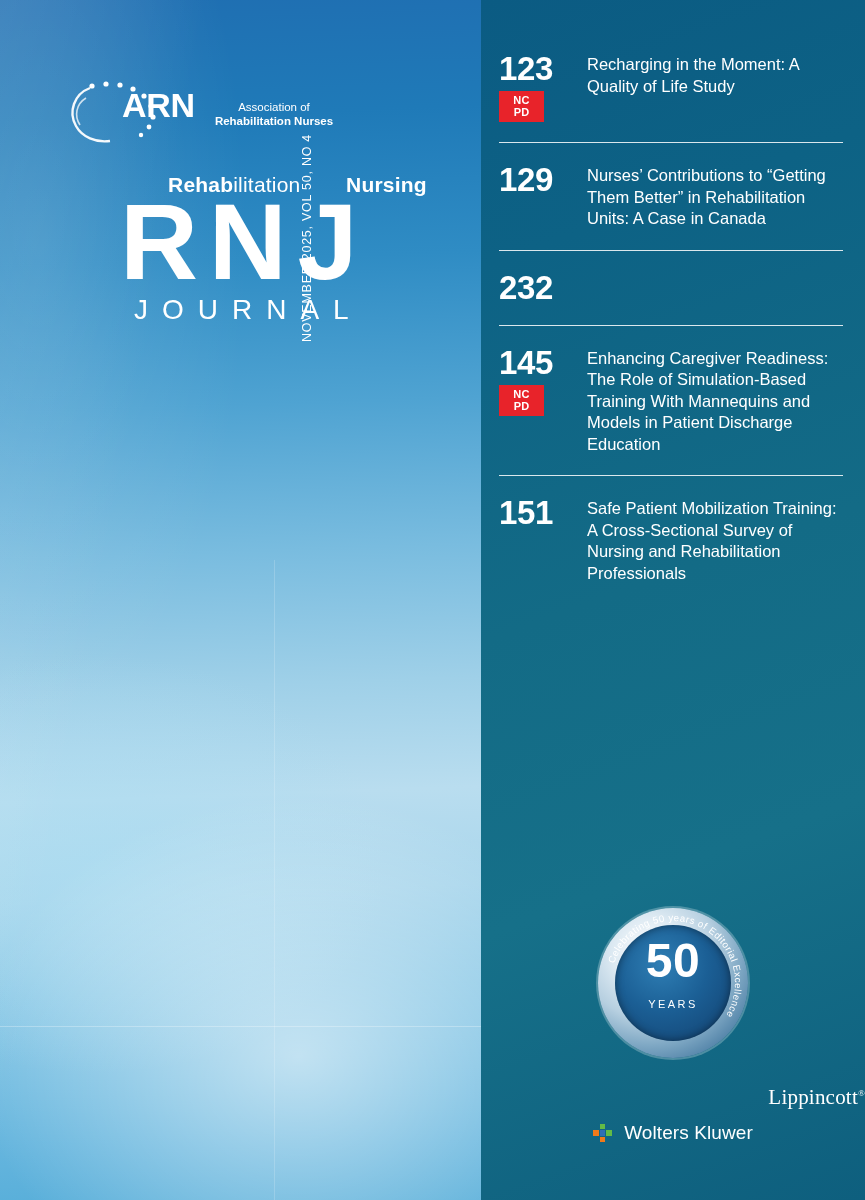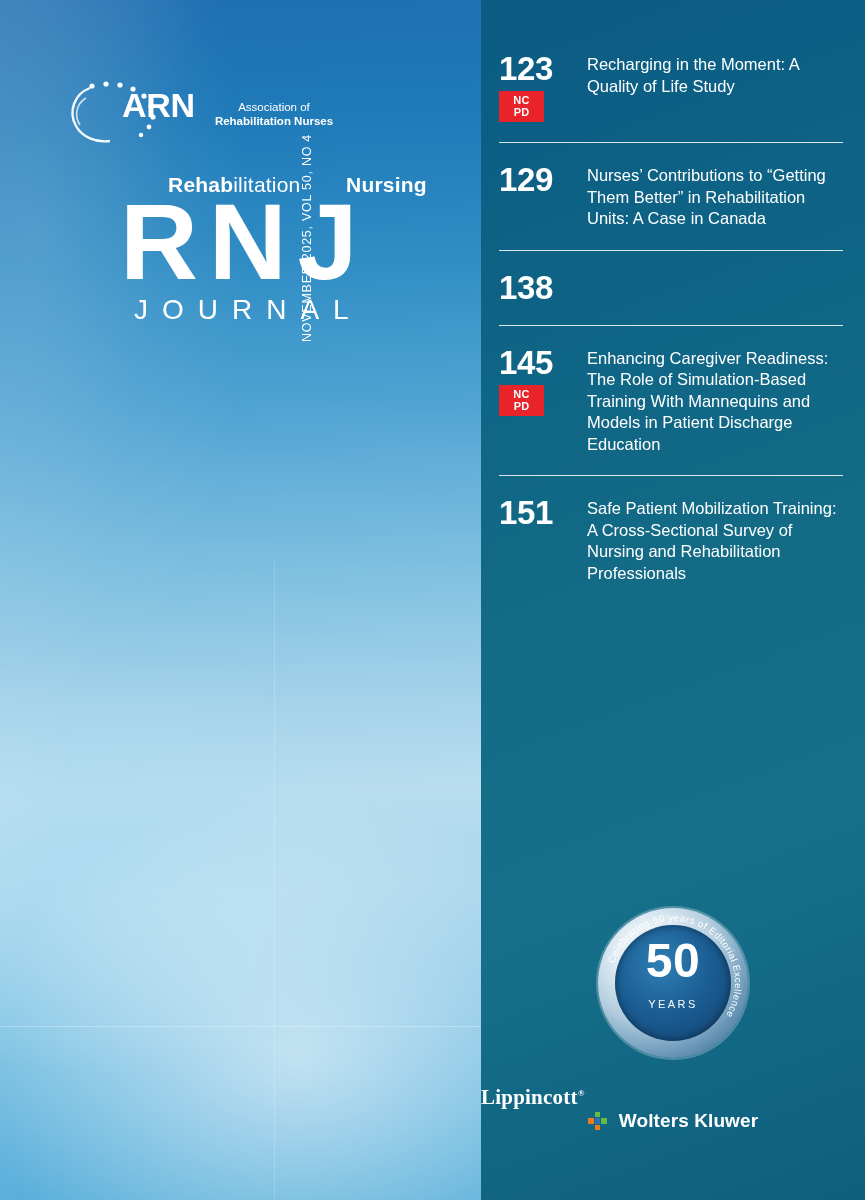--- a/index.html
+++ b/index.html
@@ -288,31 +288,31 @@
     font-size: 9.6px;
     letter-spacing: 0.055em;
   }
 
   
   .pub {
     position: absolute;
     left: 0;
     right: 0;
     top: 1085px;
-    text-align: left;
-    font-weight: bold;
+    text-align: right;
   }
   .pub-lippincott {
     font-family: "Liberation Serif", serif;
     font-size: 21px;
     color: #ffffff;
     letter-spacing: 0.01em;
   }
   .pub-lippincott sup { font-size: 9px; vertical-align: super; }
   .pub-wk {
+    margin-top: 12px;
     display: flex;
     align-items: center;
     justify-content: center;
     gap: 12px;
   }
   .wk-mark {
     width: 19px;
     height: 19px;
     display: grid;
     grid-template-columns: 1fr 1fr 1fr;
@@ -397,21 +397,21 @@
         <div class="toc-num-col">
           <div class="toc-num">129</div>
         </div>
         <div class="toc-title">Nurses’ Contributions to “Getting Them Better” in Rehabilitation Units: A Case in Canada</div>
       </div>
 
       <div class="toc-rule"></div>
 
       <div class="toc-item">
         <div class="toc-num-col">
-          <div class="toc-num">138</div>
+          <div class="toc-num">232</div>
         </div>
       </div>
 
       <div class="toc-rule"></div>
 
       <div class="toc-item">
         <div class="toc-num-col">
           <div class="toc-num">145</div>
           <div class="ncpd">
             <div>NC</div>

